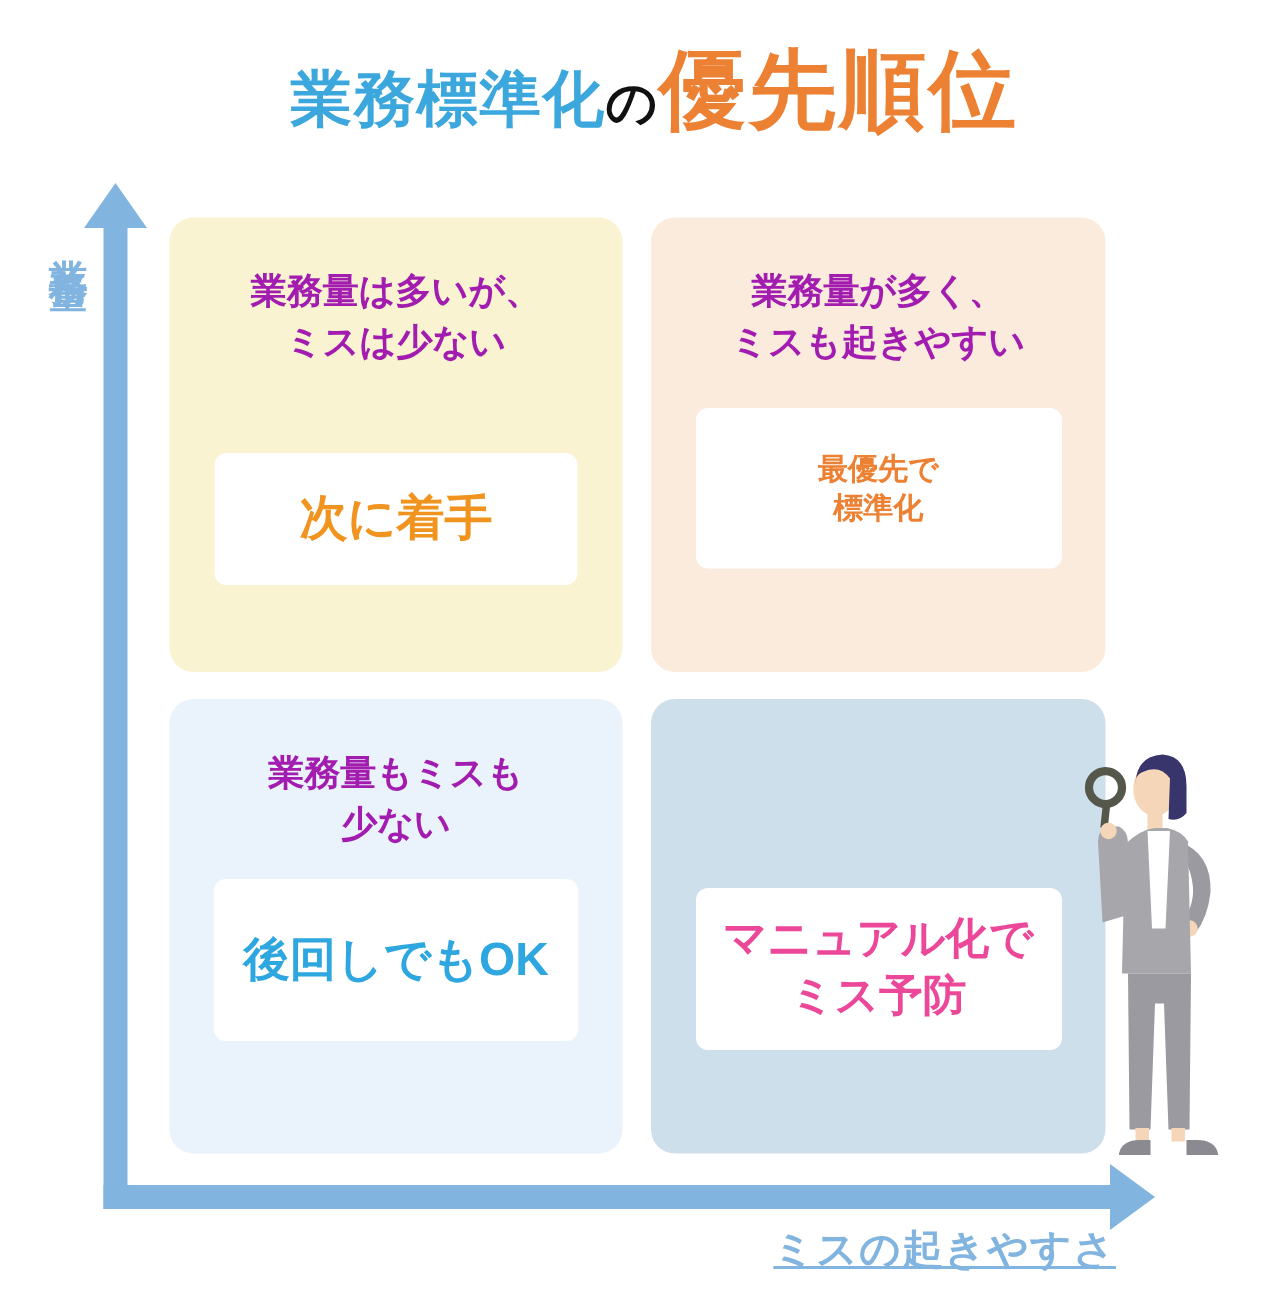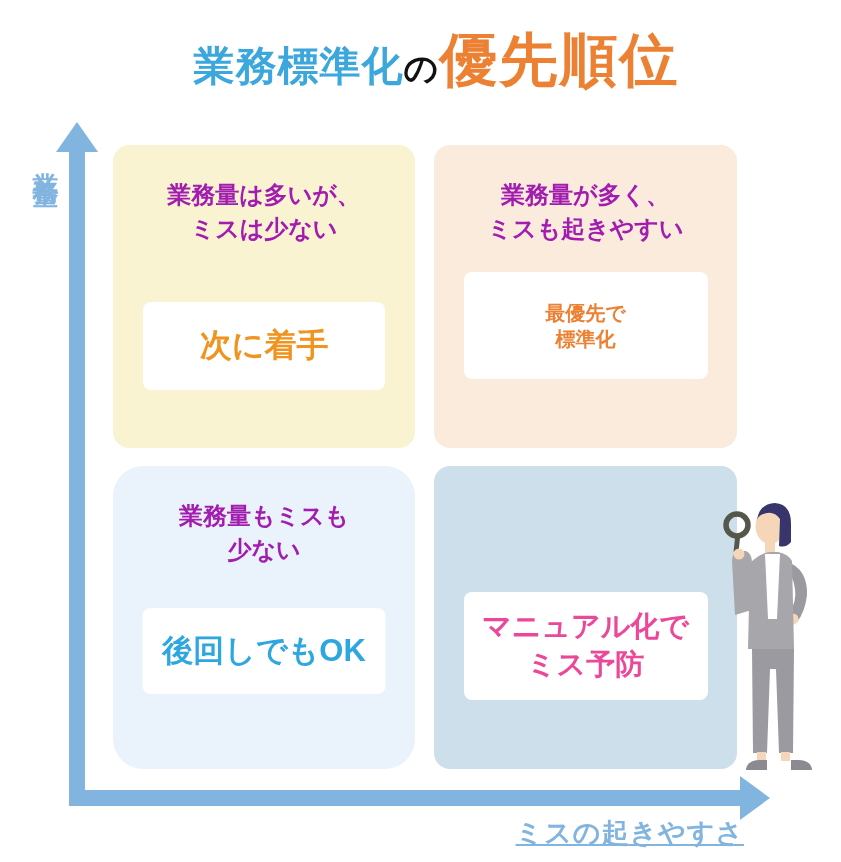--- a/index.html
+++ b/index.html
@@ -51,21 +51,21 @@
     text-align:center; white-space:pre-line;
     font-size:24px; font-weight:600; line-height:1.42; color:#a21caf;
   }
   .q-card {
     position:absolute; left:50%; transform:translateX(-50%);
     background:#ffffff; border-radius:8px;
     display:flex; align-items:center; justify-content:center;
   }
   .q-tl .q-card { top:125px; width:242px; height:88px;margin-top:32px;  }
   .q-tr .q-card { top:127px; width:244px; height:107px; }
-  .q-bl .q-card { top:142px; width:243px; height:86px;justify-content:center;  }
+  .q-bl .q-card { top:120px; width:243px; height:108px;justify-content:center;  }
   .q-br .q-card { top:126px; width:244px; height:108px; }
 
   .q-action {
     font-weight:bold; text-align:center; white-space:pre-line; line-height:1.3;
   }
   .q-tl .q-action { font-size:32px; }
   .q-tr .q-action { font-size:20px; }
   .q-bl .q-action { font-size:31px; }
   .q-br .q-action { font-size:29px; }
 
@@ -101,21 +101,21 @@
 
   <section class="quad q-tr" style="background-color: rgb(251, 235, 221); padding-left: 39px;">
     <p class="q-desc">業務量が多く、
 ミスも起きやすい</p>
     <div class="q-card">
       <span class="q-action" style="color: rgb(237, 129, 51);">最優先で
 標準化</span>
     </div>
   </section>
 
-  <section class="quad q-bl" style="background-color: rgb(234, 243, 251); border-radius: 30px;">
+  <section class="quad q-bl" style="background-color: rgb(234, 243, 251);">
     <p class="q-desc">業務量もミスも
 少ない</p>
     <div class="q-card">
       <span class="q-action" style="color: rgb(46, 167, 224);">後回しでもOK</span>
     </div>
   </section>
 
   <section class="quad q-br" style="background-color: rgb(206, 223, 236);">
     <div class="q-card">
       <span class="q-action" style="color: #ec4899;">マニュアル化で

